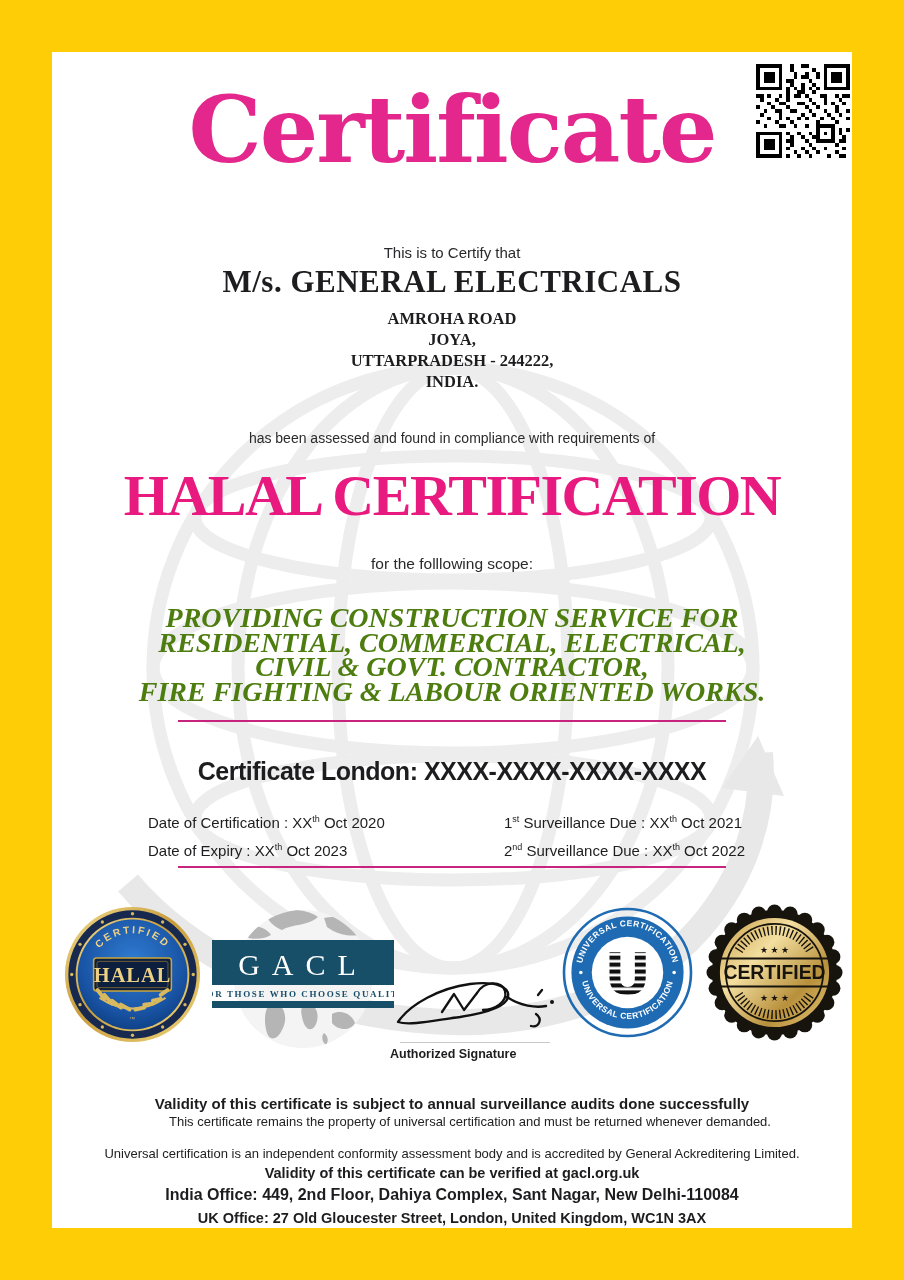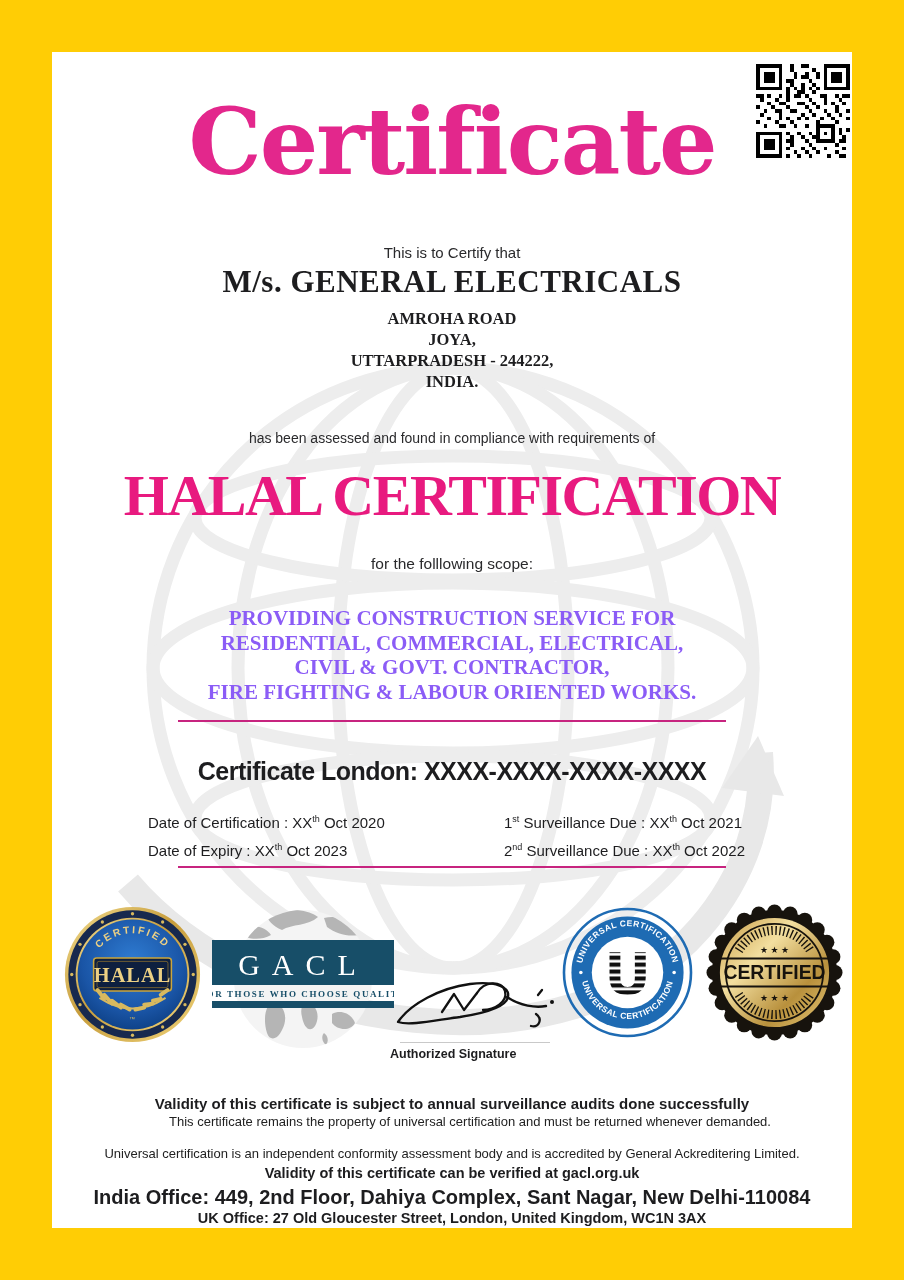--- a/index.html
+++ b/index.html
@@ -10,33 +10,33 @@
   }
   .sheet { position:absolute; left:52px; top:52px; width:800px; height:1176px; background:#ffffff; }
   .abs { position:absolute; left:0; right:0; text-align:center; }
   .serif { font-family:"Liberation Serif", serif; }
 
   .watermark { position:absolute; left:58px; top:286px; width:690px; height:730px; z-index:0; }
 
   .qr { position:absolute; left:704px; top:12px; width:94px; height:94px; }
 
   .title {
-    top:26px; margin:12px; font-family:"DejaVu Serif", serif; font-weight:bold;
+    top:26px; margin:0; font-family:"DejaVu Serif", serif; font-weight:bold;
     font-size:92px; line-height:1.15; letter-spacing:-2px; color:#e3278c; white-space:nowrap;
   }
   .intro { top:192px; font-size:15px; color:#2a2a2c; }
   .company { top:212px; font-size:31px; font-weight:bold; letter-spacing:.5px; white-space:nowrap;font-family:Liberation Serif, serif; }
   .address { top:256px; font-size:16.5px; font-weight:bold; line-height:21px; }
   .compliance { top:378px; font-size:14px; color:#2a2a2c; }
   .certtype {
     top:410px; font-size:58px; font-weight:bold; letter-spacing:-1.5px;
     color:#e81a7f; white-space:nowrap;
   }
   .scopeintro { top:503px; font-size:15.5px; color:#2a2a2c; }
-  .scope { top:554px; font-size:21px; font-weight:bold; line-height:24.5px; color:#8b5cf6; }
+  .scope { top:554px; font-size:28px; font-weight:bold; line-height:24.5px; color:#4d7c0f;font-style:italic; }
 
   .rule { position:absolute; left:126px; width:548px; height:2px; background:#c7247f; }
   .rule1 { top:668px; }
   .rule2 { top:814px; }
 
   .certnum { top:705px; font-size:25px; font-weight:bold; letter-spacing:-0.5px; white-space:nowrap; }
 
   .dates { position:absolute; top:757px; left:0; width:673px; height:56px; font-size:15px; }
   .dcol { position:absolute; top:0; text-align:left; line-height:28px; white-space:nowrap; }
   .dcol1 { left:96px; }
@@ -50,21 +50,21 @@
   .gold-badge { left:653px; top:851px; }
 
   .sig-block { position:absolute; left:338px; top:918px; width:170px; height:100px; text-align:left; }
   .sig-line { width:150px; height:1px; background:#c9c9c9; margin:2px auto 4px auto; }
   .sig-label { font-size:12.5px; font-weight:bold; color:#1d1d1f; }
 
   .f1 { top:1043px; font-size:15px; font-weight:bold; white-space:nowrap; }
   .f2 { top:1062px; font-size:13px; color:#222; white-space:nowrap;margin-left:36px; }
   .f3 { top:1094px; font-size:13px; color:#222; white-space:nowrap; }
   .f4 { top:1113px; font-size:14.5px; font-weight:bold; white-space:nowrap; }
-  .f5 { top:1134px; font-size:20px; font-weight:bold; white-space:nowrap; }
+  .f5 { top:1134px; font-size:16px; font-weight:bold; white-space:nowrap; }
   .f6 { top:1158px; font-size:14.5px; font-weight:bold; white-space:nowrap; }
 </style>
 </head>
 <body>
 
 <div class="page">
   <div class="sheet">
 
     <svg class="watermark" viewBox="0 0 690 730" fill="none">
       <g stroke="#ededed" stroke-width="13">

